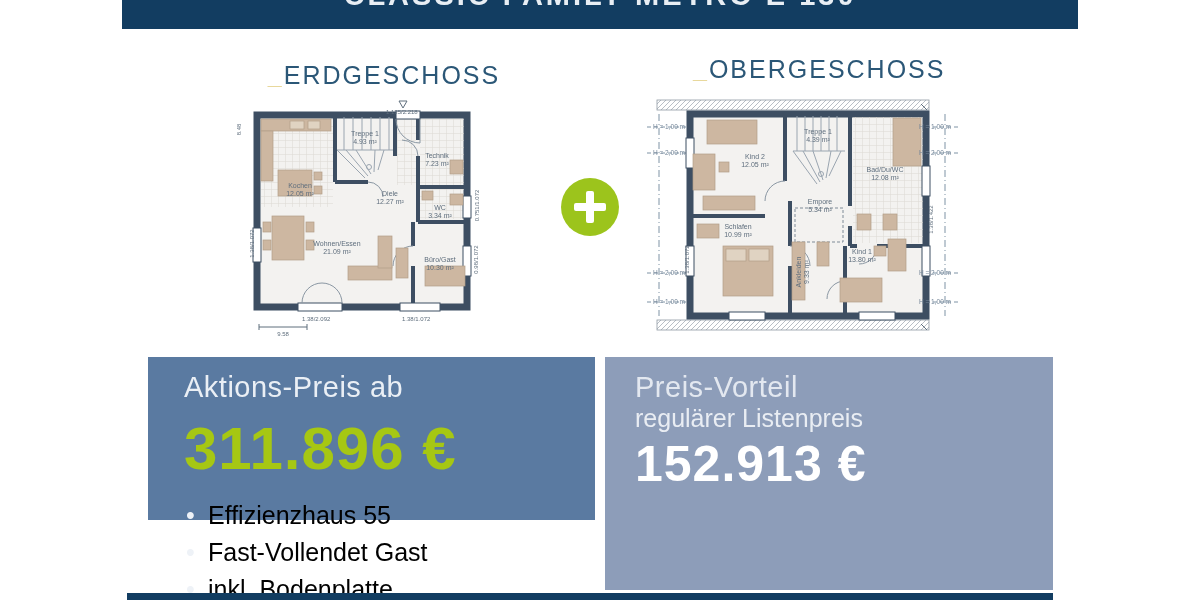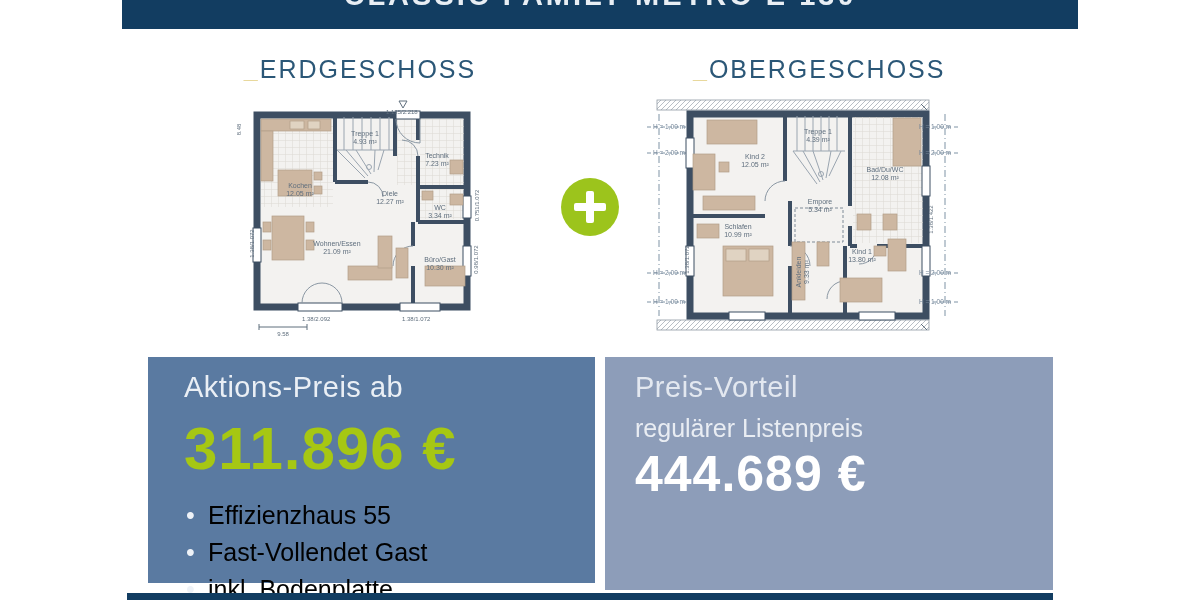--- a/index.html
+++ b/index.html
@@ -8,21 +8,21 @@
 
   
   .top-banner{position:absolute;left:122px;top:0;width:956px;height:29px;background:#123d61;overflow:hidden;}
   .top-banner .banner-title{position:absolute;left:0;top:-21px;width:100%;text-align:center;
          color:#e8eef4;font-size:29px;font-weight:bold;letter-spacing:3px;white-space:nowrap;}
 
   
   .plan-heading{position:absolute;top:55px;width:240px;text-align:center;font-size:25px;
          font-weight:300;letter-spacing:2px;color:#2b5777;white-space:nowrap;}
   .plan-heading .uscore{color:#e8d89c;font-weight:bold;}
-  #heading-eg{left:240px;}
+  #heading-eg{left:264px;margin-top:6px;}
   #heading-og{left:693px;}
 
   
   .plus-circle{position:absolute;left:561px;top:178px;width:58px;height:58px;border-radius:50%;
          background:#9cc41c;}
   .plus-circle::before,.plus-circle::after{content:"";position:absolute;background:#ffffff;border-radius:2px;}
   .plus-circle::before{left:13px;top:25px;width:32px;height:8px;}
   .plus-circle::after{left:25px;top:13px;width:8px;height:32px;}
 
   
@@ -31,33 +31,33 @@
   #plan-og{left:645px;top:96px;width:315px;height:240px;}
   .plan svg{position:absolute;left:0;top:0;}
 
   .room-label{position:absolute;text-align:center;color:#5f6e7d;font-size:7px;line-height:8px;}
   .room-label span{display:block;}
   .dim-label{position:absolute;color:#5f6e7d;font-size:6px;line-height:7px;white-space:nowrap;}
   .vrot{transform:rotate(-90deg);transform-origin:center;}
   .h-label{position:absolute;color:#748699;font-size:6.5px;line-height:7px;white-space:nowrap;}
 
   
-  .offer-box{position:absolute;left:148px;top:357px;width:447px;height:226px;background:#5a7aa1;
+  .offer-box{position:absolute;left:148px;top:357px;width:447px;height:163px;background:#5a7aa1;
          box-sizing:border-box;padding:14px 20px 0 36px;}
   .offer-box .box-label{color:#eaeff5;font-size:29px;letter-spacing:0.5px;}
   .offer-box .big-price{color:#a6c713;font-size:60px;font-weight:bold;letter-spacing:1px;margin-top:10px;}
   .offer-box ul{list-style:none;margin:14px 0 0 0;padding:0;}
   .offer-box li{color:#000000;font-size:25px;line-height:37px;padding-left:24px;position:relative;}
   .offer-box li::before{content:"•";position:absolute;left:2px;color:#eef2f7;}
 
   .advantage-box{position:absolute;left:605px;top:357px;width:448px;height:233px;background:#8d9db9;
          box-sizing:border-box;padding:14px 20px 0 30px;}
   .advantage-box .box-label{color:#e3e8f0;font-size:29px;letter-spacing:0.5px;}
   .advantage-box .big-amount{color:#ffffff;font-size:60px;font-weight:bold;letter-spacing:1px;margin-top:4px;}
-  .advantage-box .list-label{color:#e9edf3;font-size:25px;margin-top:10px;}
+  .advantage-box .list-label{color:#e9edf3;font-size:25px;margin-top:0;}
   .advantage-box .list-price{color:#ffffff;font-size:50px;font-weight:bold;letter-spacing:1px;margin-top:2px;}
 
   
   .bottom-bar{position:absolute;left:127px;top:593px;width:926px;height:7px;background:#123d61;}
 </style>
 </head>
 <body>
 
 <div id="stage">
 
@@ -358,18 +358,18 @@
     <ul>
       <li>Effizienzhaus 55</li>
       <li>Fast-Vollendet Gast</li>
       <li>inkl. Bodenplatte</li>
     </ul>
   </div>
 
   <div class="advantage-box">
     <div class="box-label">Preis-Vorteil</div>
     <div class="list-label">regulärer Listenpreis</div>
-    <div class="list-price">444.689 €</div>
+    <div class="list-price">152.913 €</div>
   </div>
 
   <div class="bottom-bar"></div>
 
 </div>
 
 </body></html>

